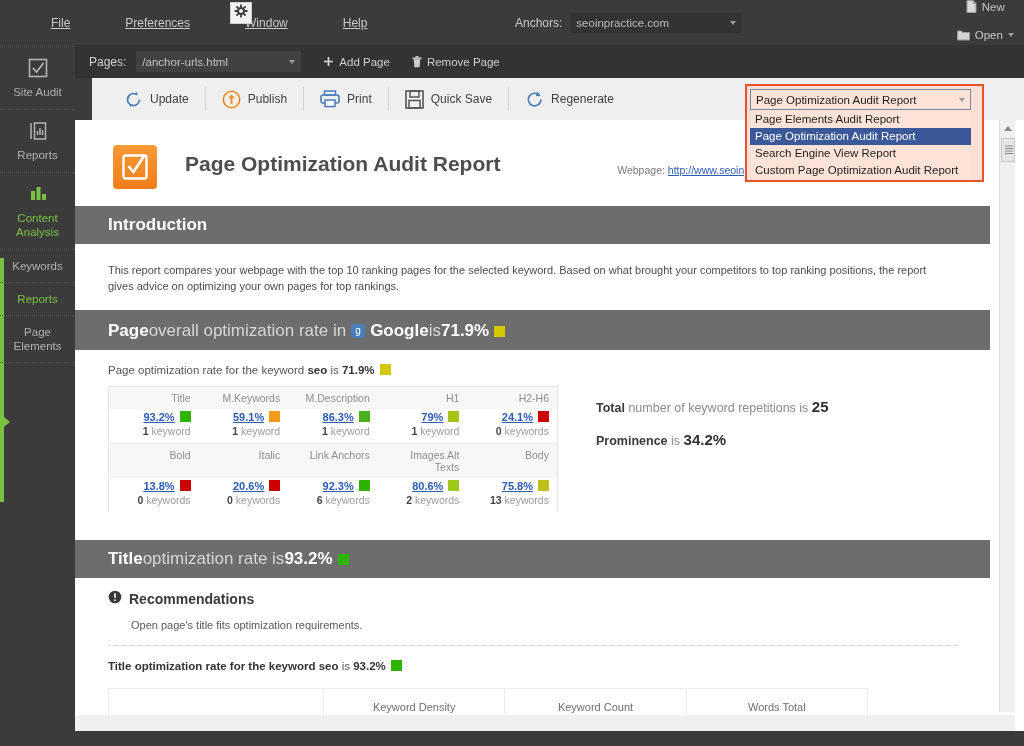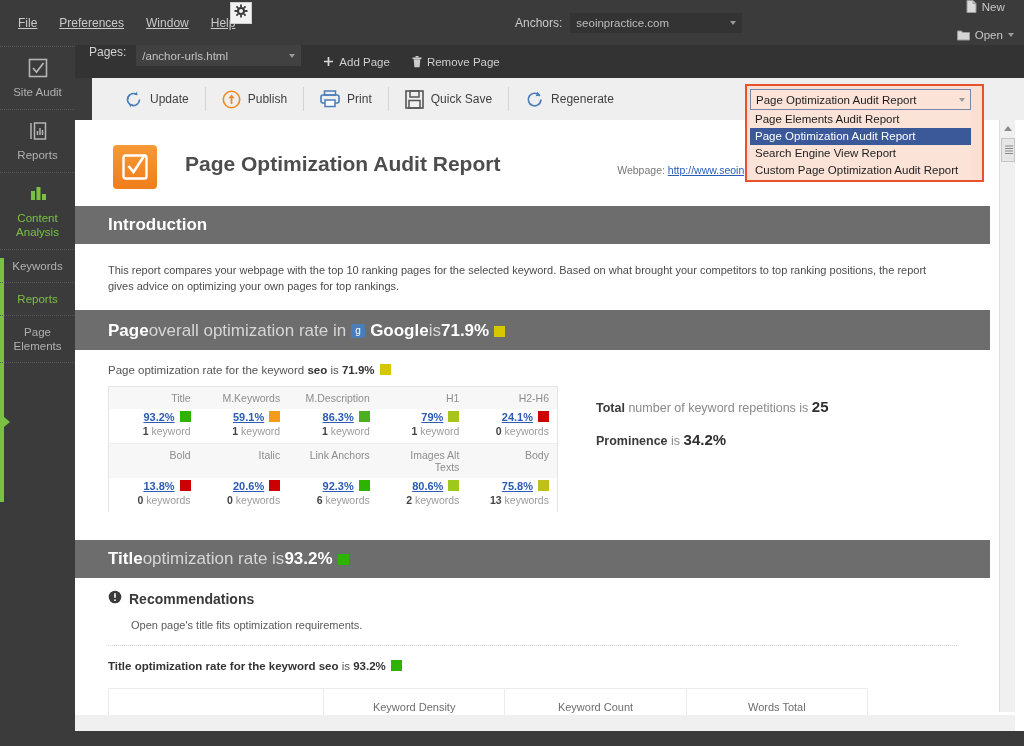--- a/index.html
+++ b/index.html
@@ -11,21 +11,21 @@
   }
   .app { position: relative; width: 1024px; height: 746px; background: #3b3b3b; }
 
   
   .menubar {
     position: absolute; left: 0; top: 0; width: 1024px; height: 45px;
     background: #3b3b3b; display: flex; align-items: center;
   }
   .menu-items { display: flex; align-items: center; margin-left: 18px; gap: 22px; }
   .menu-item { color: #c9c9c9; font-size: 12px; cursor: default; }
-  .menu-item .ul { text-decoration: underline; }
+  .menu-item .ul { text-decoration: underline; margin-left: 33px; }
 
   .projects-area {
     position: absolute; left: 515px; top: 0; height: 45px;
     display: flex; align-items: center; gap: 8px;
   }
   .projects-label { color: #c9c9c9; font-size: 12px; }
   .projects-select {
     width: 172px; height: 20px; background: #333333; border: none;
     display: flex; align-items: center; padding: 0 6px;
     color: #bdbdbd; font-size: 11.5px; justify-content: space-between;
@@ -58,21 +58,21 @@
   .green-arrow {
     position: absolute; left: 4px; top: 371px;
     width: 0; height: 0;
     border-top: 5px solid transparent; border-bottom: 5px solid transparent;
     border-left: 6px solid #7ac142;
   }
 
   
   .pagesbar {
     position: absolute; left: 75px; top: 45px; width: 949px; height: 33px;
-    background: #333333; display: flex; padding-left: 14px; gap: 10px;
+    background: #333333; display: flex; align-items: center; padding-left: 14px; gap: 10px;
   }
   .pages-label { color: #d2d2d2; font-size: 12px; }
   .pages-select {
     width: 165px; height: 21px; background: #414141; display: flex;
     align-items: center; justify-content: space-between; padding: 0 6px;
     color: #c2c2c2; font-size: 11.5px;
   }
   .pbtn { display: flex; align-items: center; gap: 5px; color: #cfcfcf; font-size: 11.5px; margin-left: 12px; }
 
   

